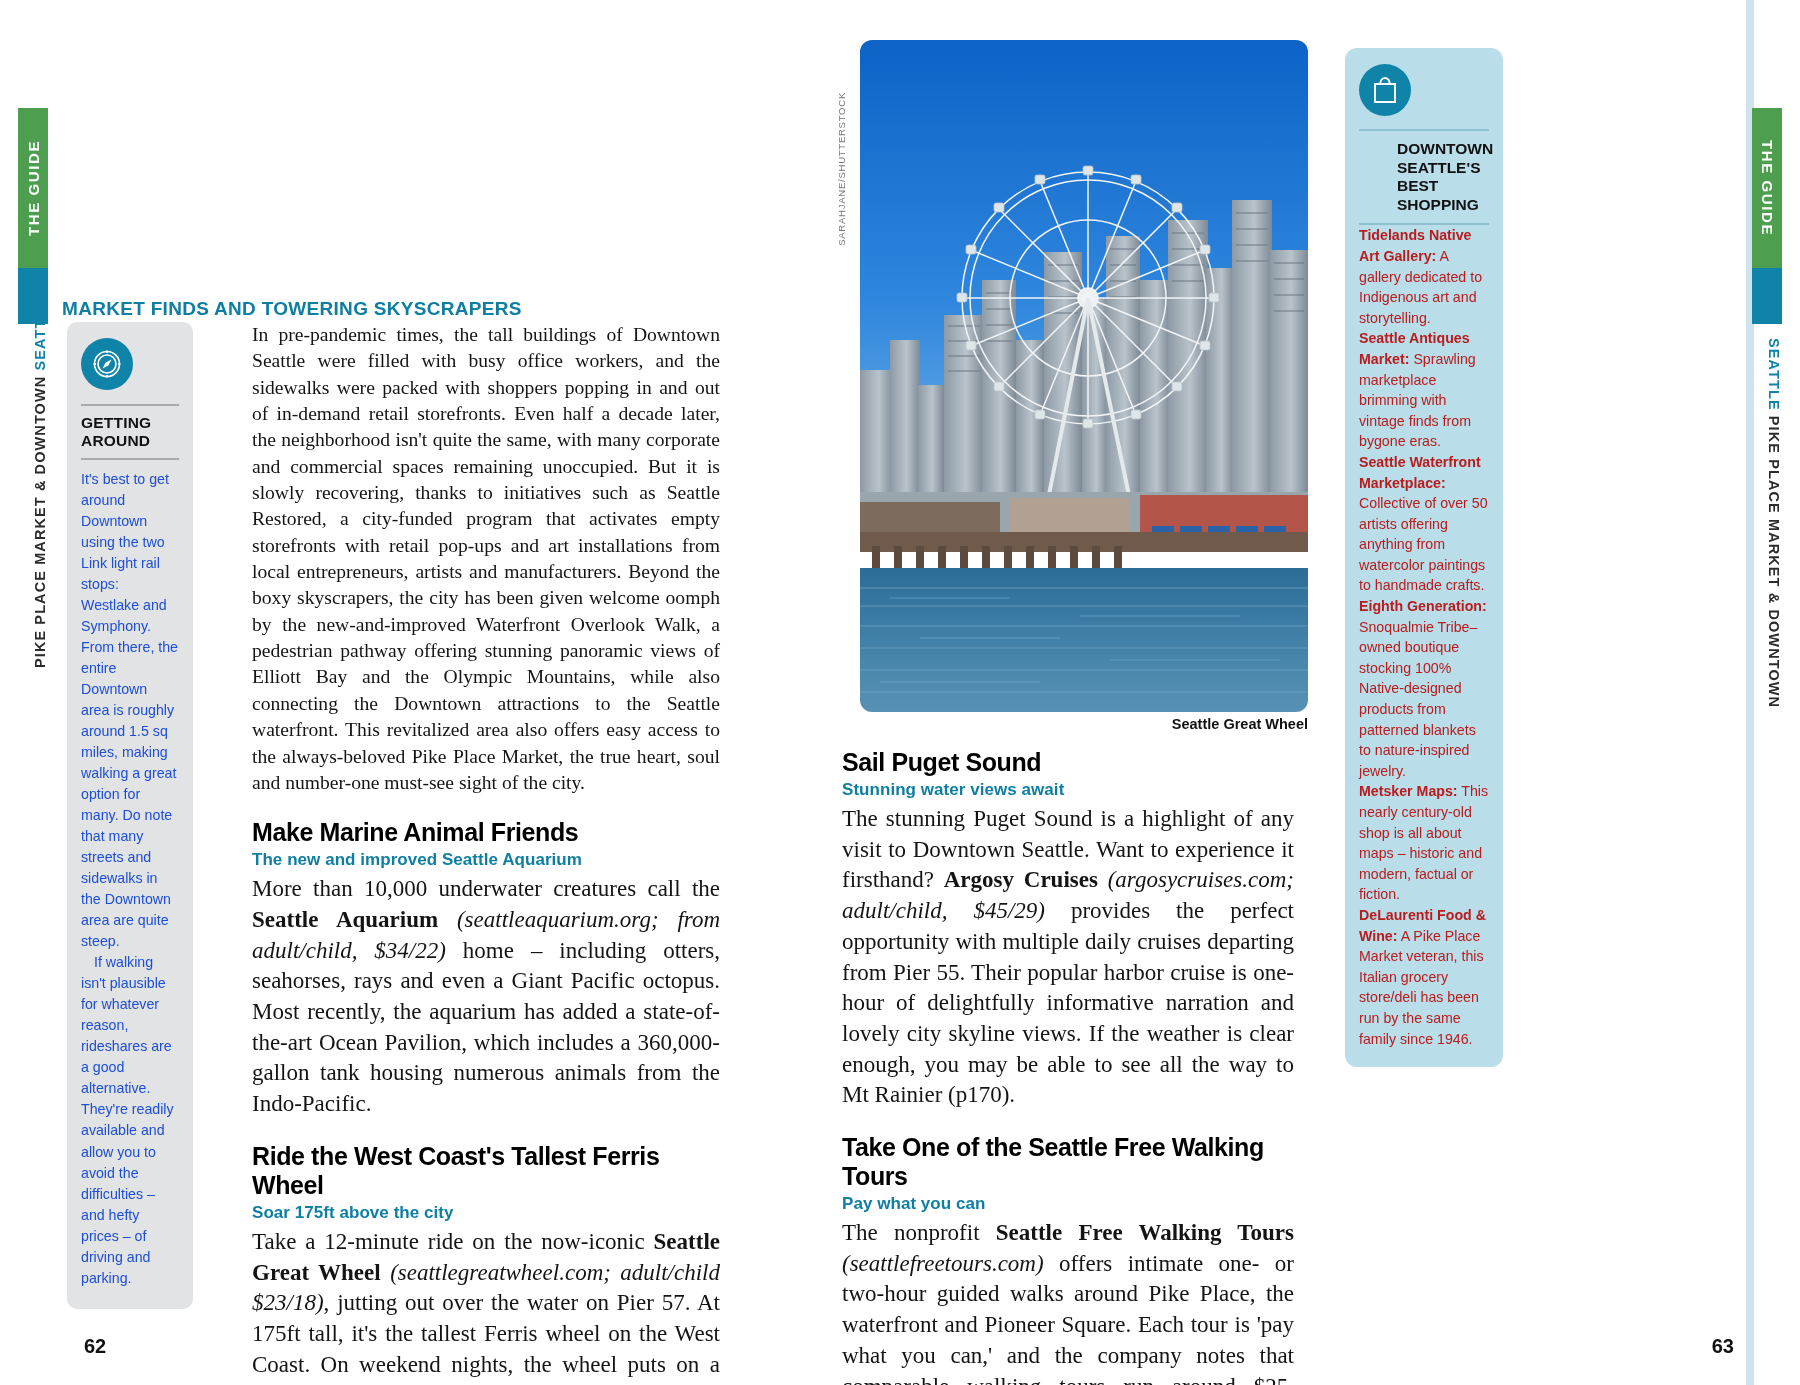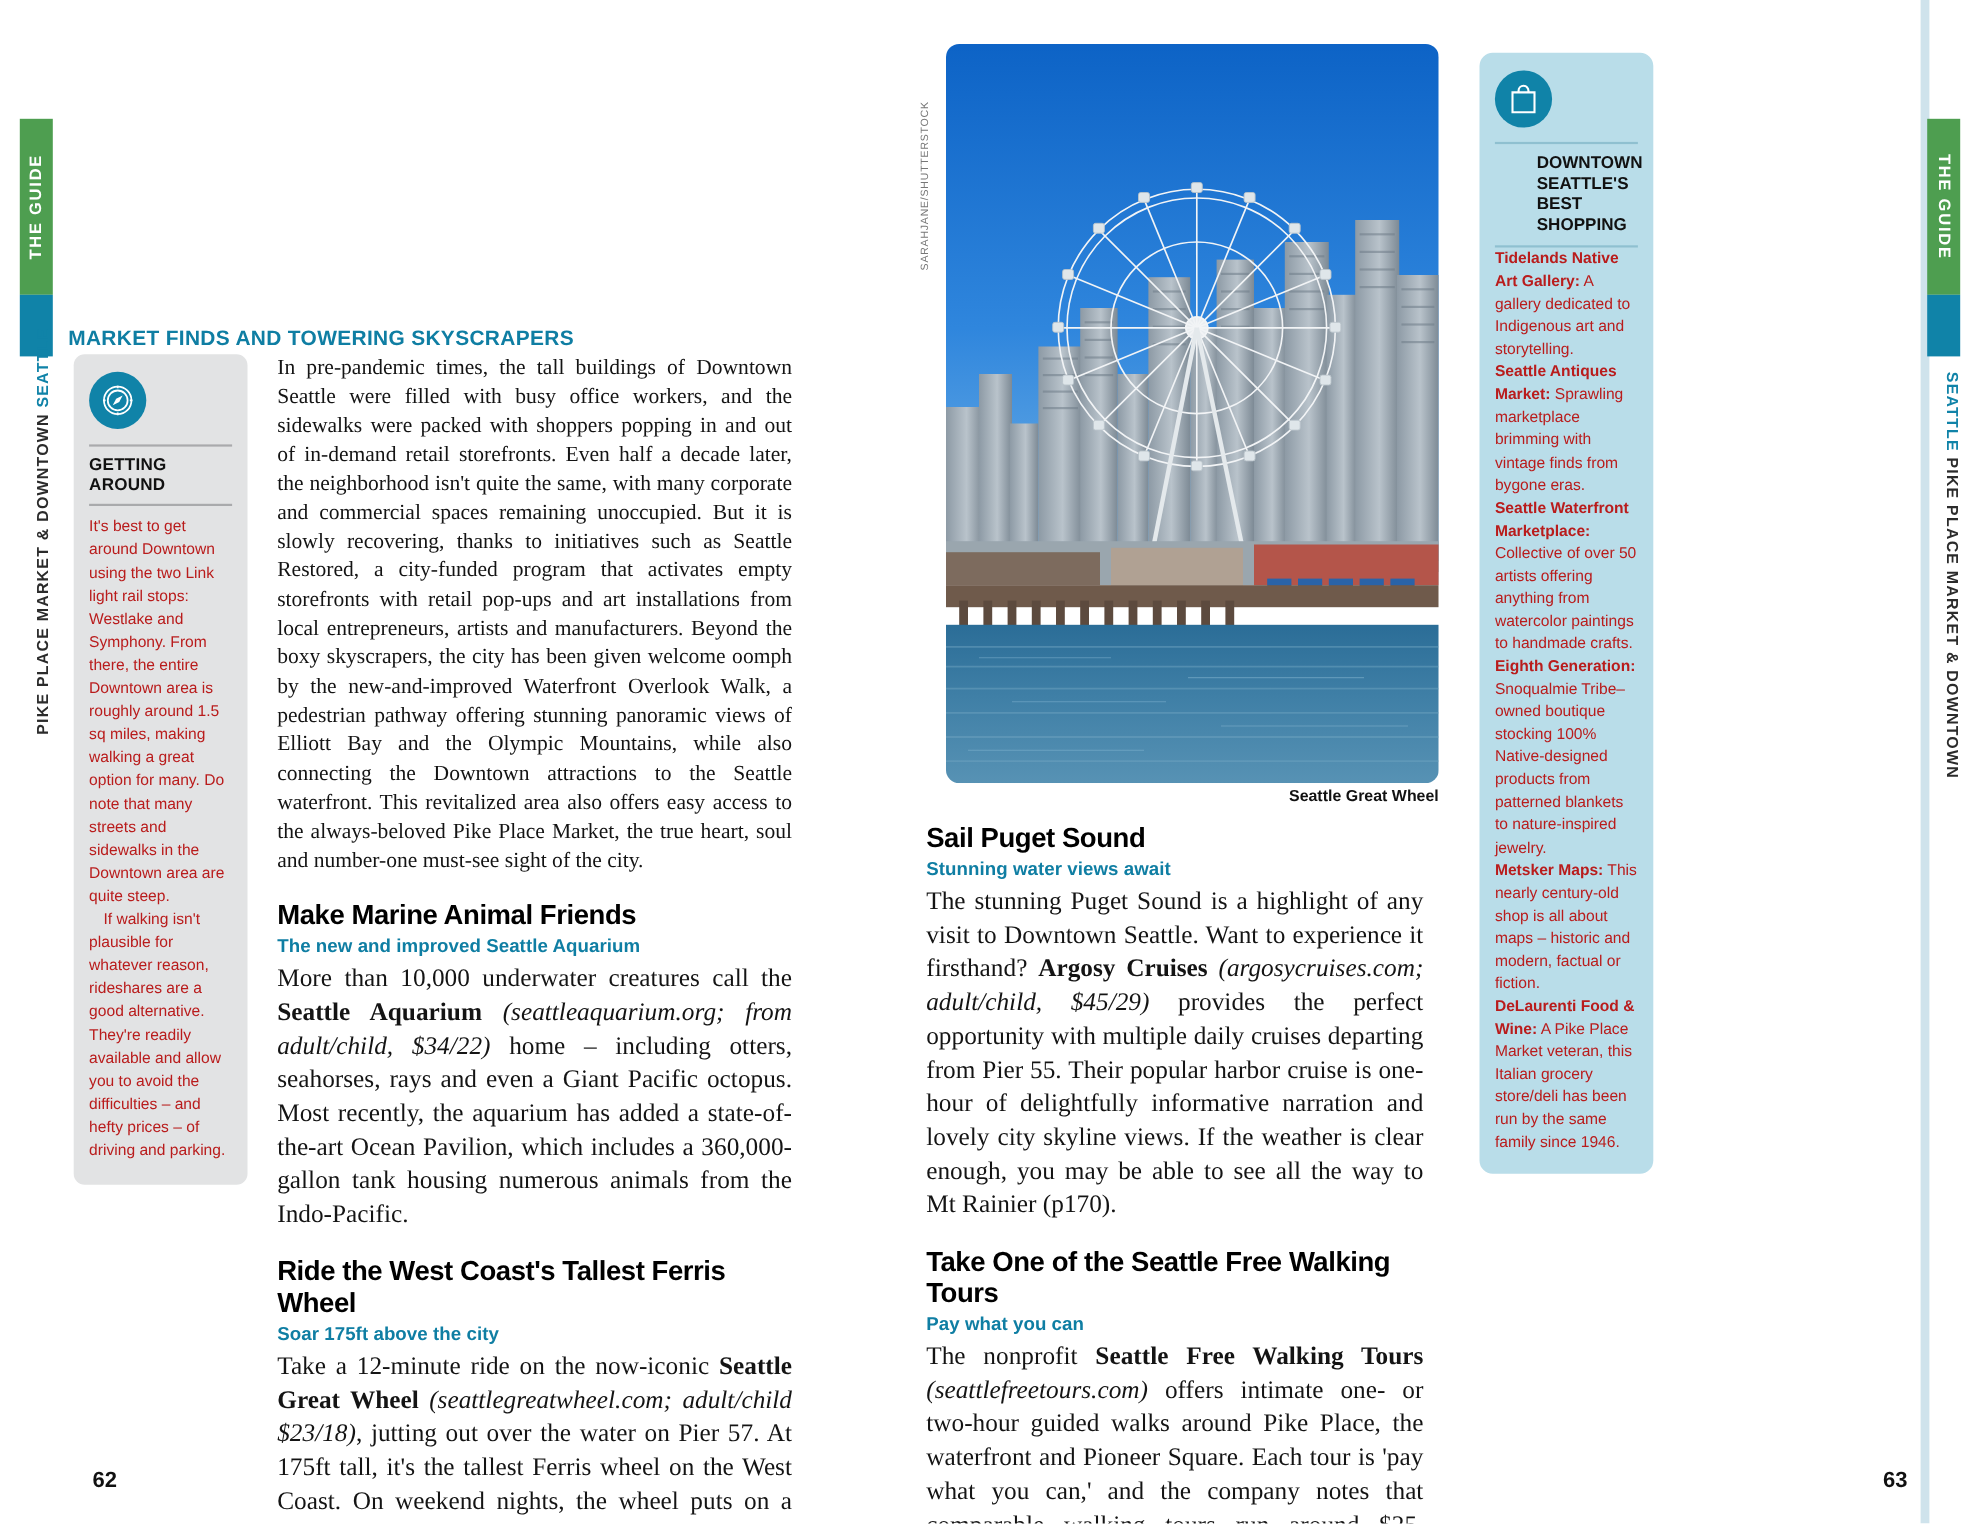--- a/index.html
+++ b/index.html
@@ -57,35 +57,35 @@
   .rule-orange.short { width: 385px; }
   .kicker {
     position: absolute; left: 0; top: 262px;
     font-size: 19px; font-weight: 700; letter-spacing: 0.3px;
     color: #0f7ea3;
     margin-top: 36px;
   }
 
   
   .ga-box {
-    position: absolute; left: 5px; top: 322px; width: 158px;
+    position: absolute; left: 5px; top: 322px; width: 126px;
     background: #e2e3e4; border-radius: 10px; padding: 16px 14px 20px 14px;
   }
   .ga-icon {
     width: 52px; height: 52px; border-radius: 50%;
     background: #1083a8; display: flex; align-items: center; justify-content: center;
     margin-bottom: 14px;
   }
   .ga-hr { height: 2px; background: #a9aaac; }
   .ga-title {
     font-size: 15.5px; font-weight: 700; color: #111;
     padding: 8px 0 8px 0; letter-spacing: 0.2px;
   }
   .ga-body {
-    font-size: 14.2px; line-height: 1.48; color: #b91c1c; padding-top: 9px;
+    font-size: 14.2px; line-height: 1.48; color: #1d4ed8; padding-top: 9px;
   }
   .ga-body p + p { text-indent: 13px; }
 
   
   .left-col {
     position: absolute; left: 190px; top: 322px; width: 468px;
   }
   .serif {
     font-family: "Liberation Serif", serif;
     font-size: 23px; line-height: 1.335; color: #141414;

